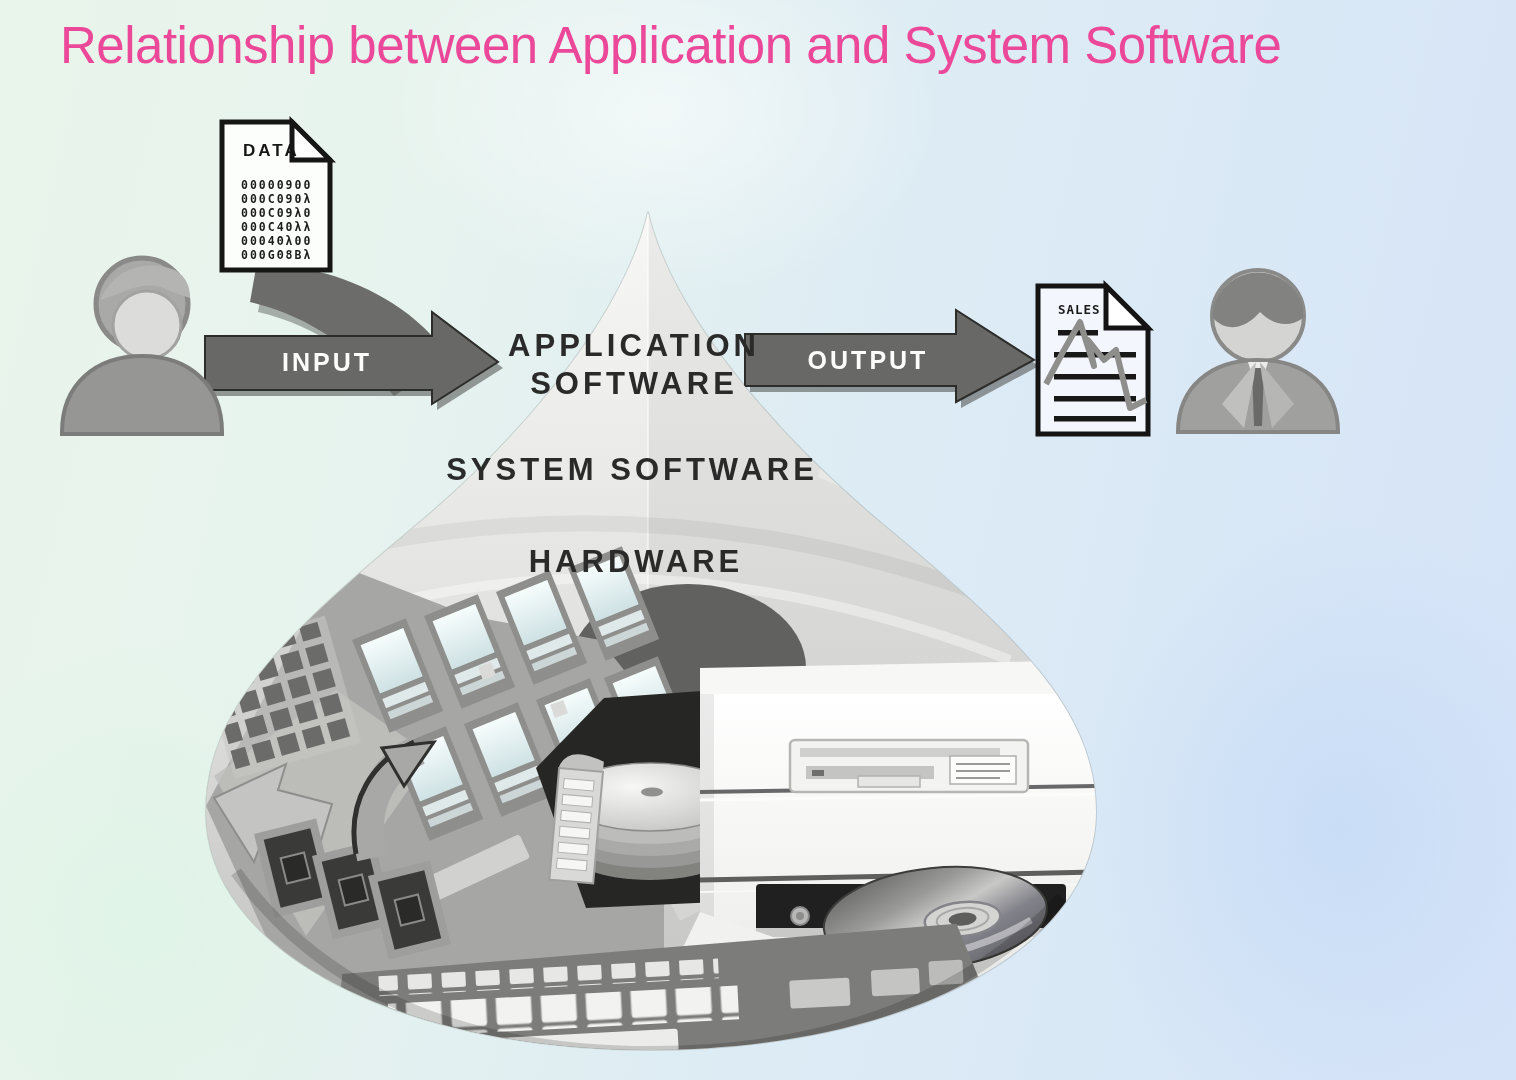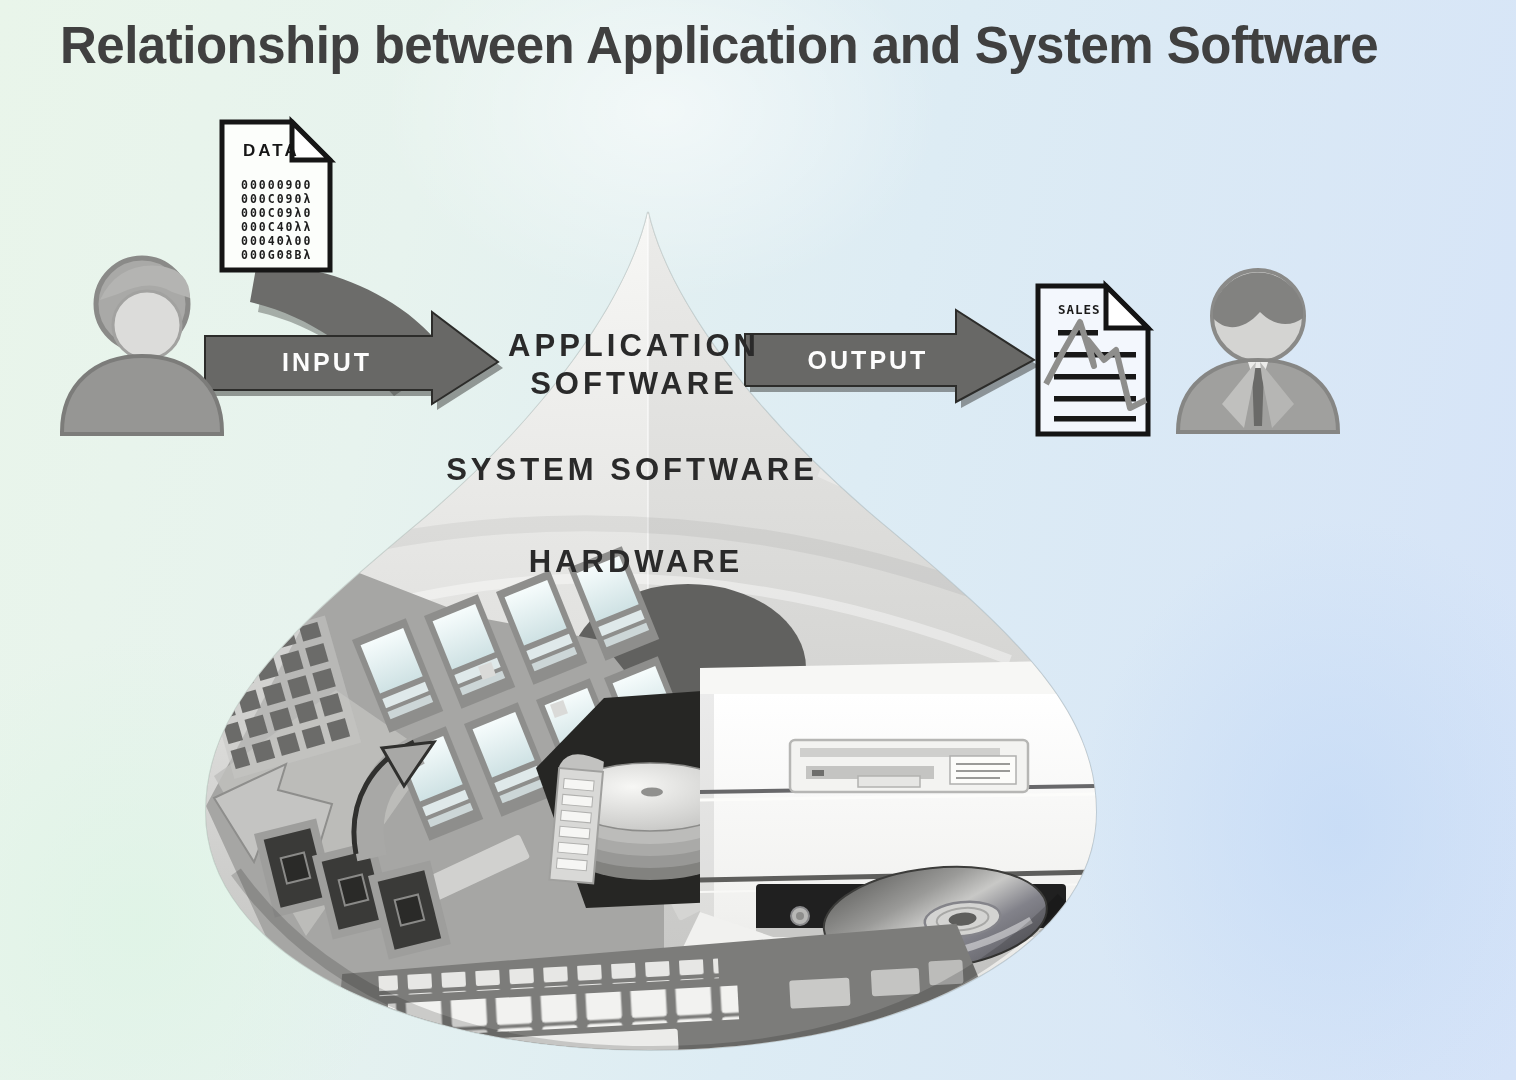--- a/index.html
+++ b/index.html
@@ -8,21 +8,21 @@
     font-family:"Liberation Sans",sans-serif;
     background:linear-gradient(103deg,#e9f5ea 0%,#e7f3ee 26%,#ddecf4 55%,#d5e3f8 100%);
   }
   .stage{position:relative;width:1516px;height:1080px;}
   .wash{position:absolute;border-radius:50%;pointer-events:none;}
   .wash.w1{left:1080px;top:520px;width:520px;height:620px;background:radial-gradient(closest-side,rgba(196,218,246,.75),rgba(196,218,246,0));}
   .wash.w2{left:-120px;top:640px;width:520px;height:560px;background:radial-gradient(closest-side,rgba(222,244,229,.8),rgba(222,244,229,0));}
   .wash.w3{left:380px;top:-80px;width:560px;height:380px;background:radial-gradient(closest-side,rgba(255,255,255,.55),rgba(255,255,255,0));}
   h1.title{
     position:absolute;left:60px;top:16px;margin:0;
-    font-size:51px;font-weight:700;letter-spacing:-.5px;color:#404040;
+    font-size:51px;font-weight:400;letter-spacing:-.5px;color:#ec4899;
   }
   svg.diagram{position:absolute;left:0;top:0;}
   .arrow-label{font:700 25px "Liberation Sans",sans-serif;letter-spacing:3px;fill:#fdfdfd;}
   .layer-label{font:700 31px "Liberation Sans",sans-serif;letter-spacing:4px;fill:#2a2a2a;}
   .doc-title{font:700 17px "Liberation Sans",sans-serif;letter-spacing:3px;fill:#161616;}
   .doc-row{font:700 11.5px "DejaVu Sans Mono",monospace;letter-spacing:2px;fill:#1d1d1d;}
   .sales-title{font:700 12.5px "DejaVu Sans Mono",monospace;letter-spacing:1px;fill:#1a1a1a;}
 </style>
 </head>
 <body>

